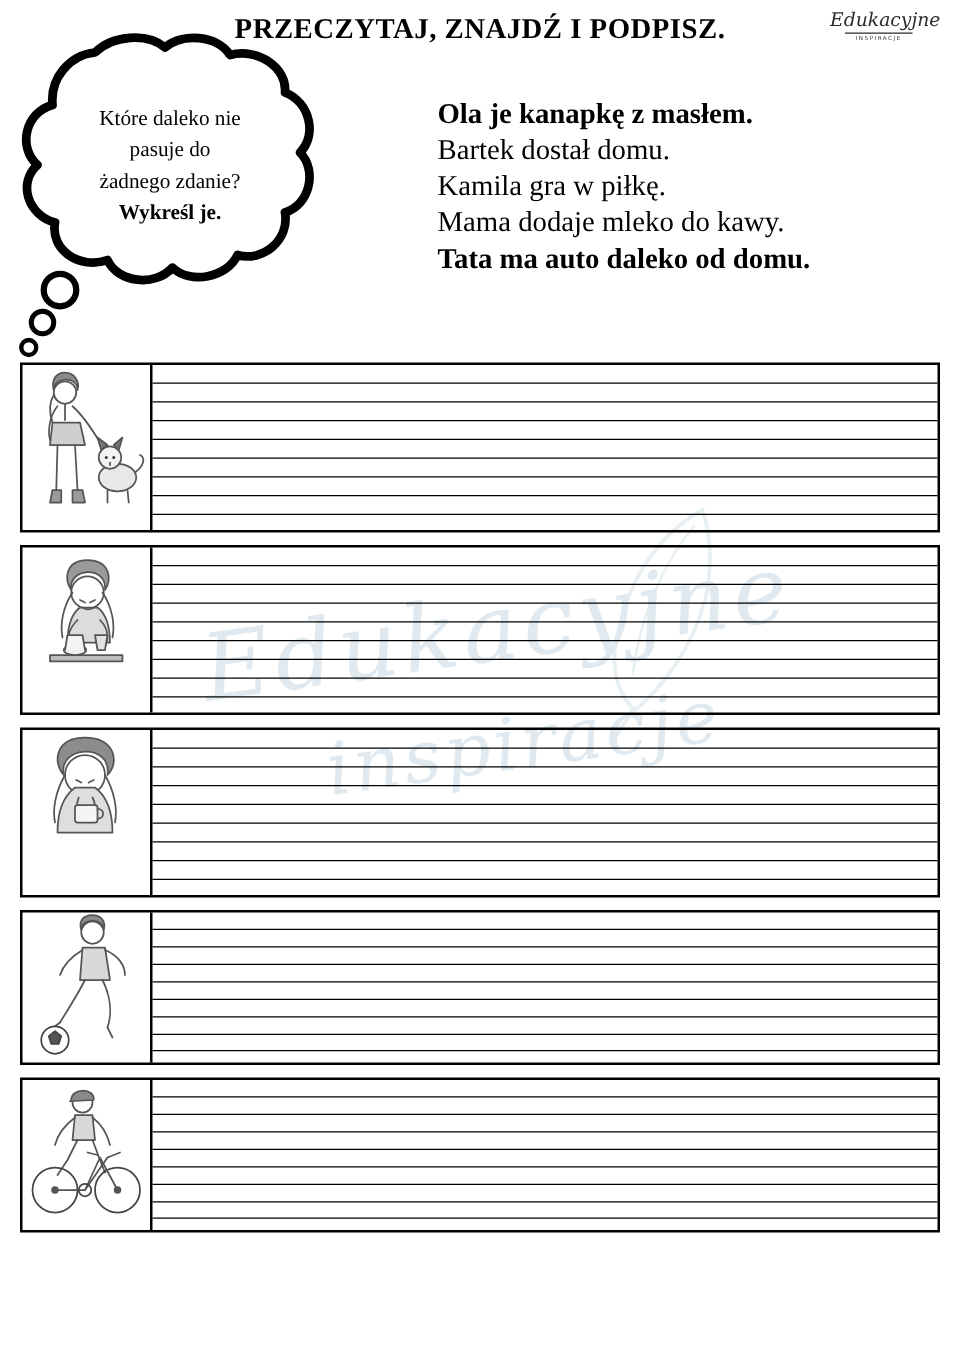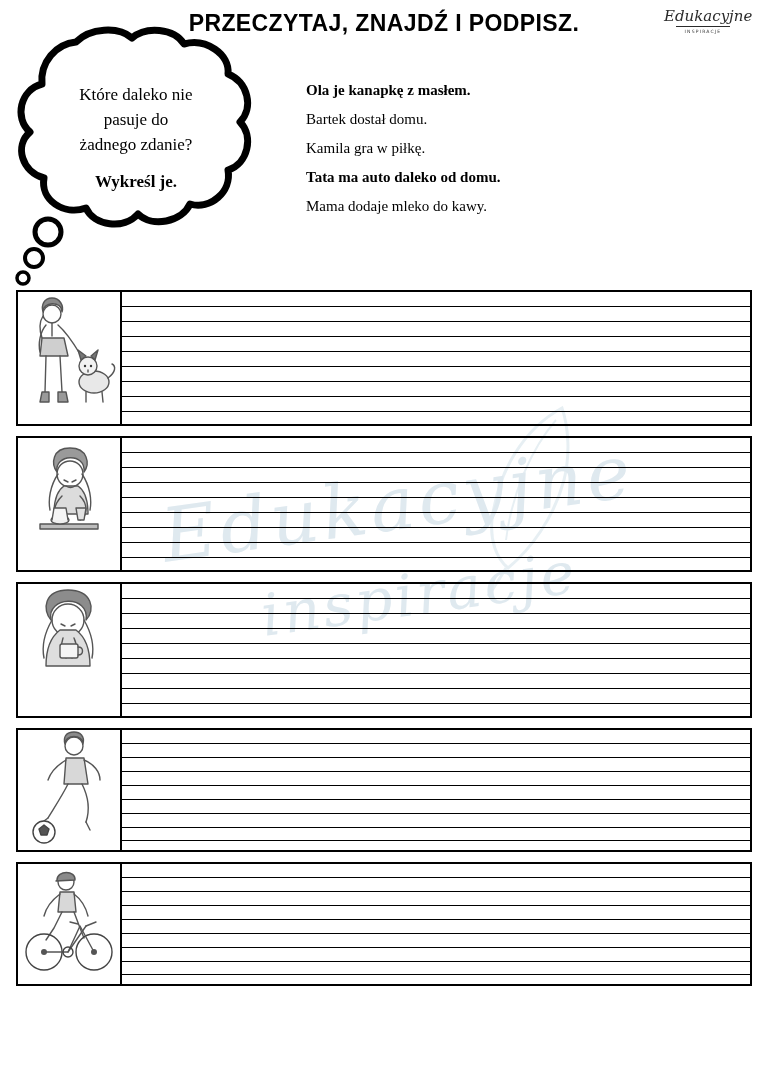--- a/index.html
+++ b/index.html
@@ -58,21 +58,21 @@
     opacity: 0.85;
   }
 
   
   .page-title {
     position: absolute;
     left: 0;
     right: 0;
     top: 10px;
     text-align: center;
-    font-family: Liberation Sans, sans-serif;
+    font-family: Liberation Serif, serif;
     font-weight: bold;
     font-size: 23px;
     letter-spacing: 0.4px;
     z-index: 10;
   }
   .brand-logo {
     position: absolute;
     right: 26px;
     top: 8px;
     width: 78px;
@@ -115,36 +115,37 @@
     position: absolute;
     left: 30px;
     top: 58px;
     width: 200px;
     text-align: center;
     font-size: 17px;
     line-height: 25px;
   }
   .bubble-text .strike-line {
     font-weight: bold;
-    margin-top: 12px;
+    margin-top: 0;
     display: block;
   }
 
   
   .sentences {
     position: absolute;
     left: 306px;
     top: 76px;
     width: 420px;
     z-index: 10;
   }
   .sentence {
-    font-size: 15px;
+    font-size: 23px;
     line-height: 29px;
     white-space: nowrap;
+    margin-left: 44px;
   }
   .sentence.bold { font-weight: bold; }
 
   
   .task-box {
     position: absolute;
     left: 16px;
     width: 736px;
     border: 2px solid #000;
     box-sizing: border-box;
@@ -222,22 +223,22 @@
     <div>pasuje do</div>
     <div>żadnego zdanie?</div>
     <span class="strike-line">Wykreśl je.</span>
   </div>
 </div>
 
 <div class="sentences">
   <div class="sentence bold">Ola je kanapkę z masłem.</div>
   <div class="sentence">Bartek dostał domu.</div>
   <div class="sentence">Kamila gra w piłkę.</div>
+  <div class="sentence">Mama dodaje mleko do kawy.</div>
   <div class="sentence bold">Tata ma auto daleko od domu.</div>
-  <div class="sentence">Mama dodaje mleko do kawy.</div>
 </div>
 
 <div class="task-box" style="top:290px; height:136px;">
   <div class="task-img">
     <svg class="illus" width="102" height="132" viewBox="0 0 102 132">
       <g fill="none" stroke="#555" stroke-width="1.4" stroke-linecap="round" stroke-linejoin="round">
 
         <circle cx="34" cy="22" r="9"></circle>
         <path d="M25 20 C 24 10, 44 8, 44 20 C 46 14, 42 6, 34 6 C 26 6, 23 13, 25 20 Z" fill="#8a8a8a" stroke="#555"></path>
         <path d="M25 24 C 20 32, 22 40, 24 46"></path>

